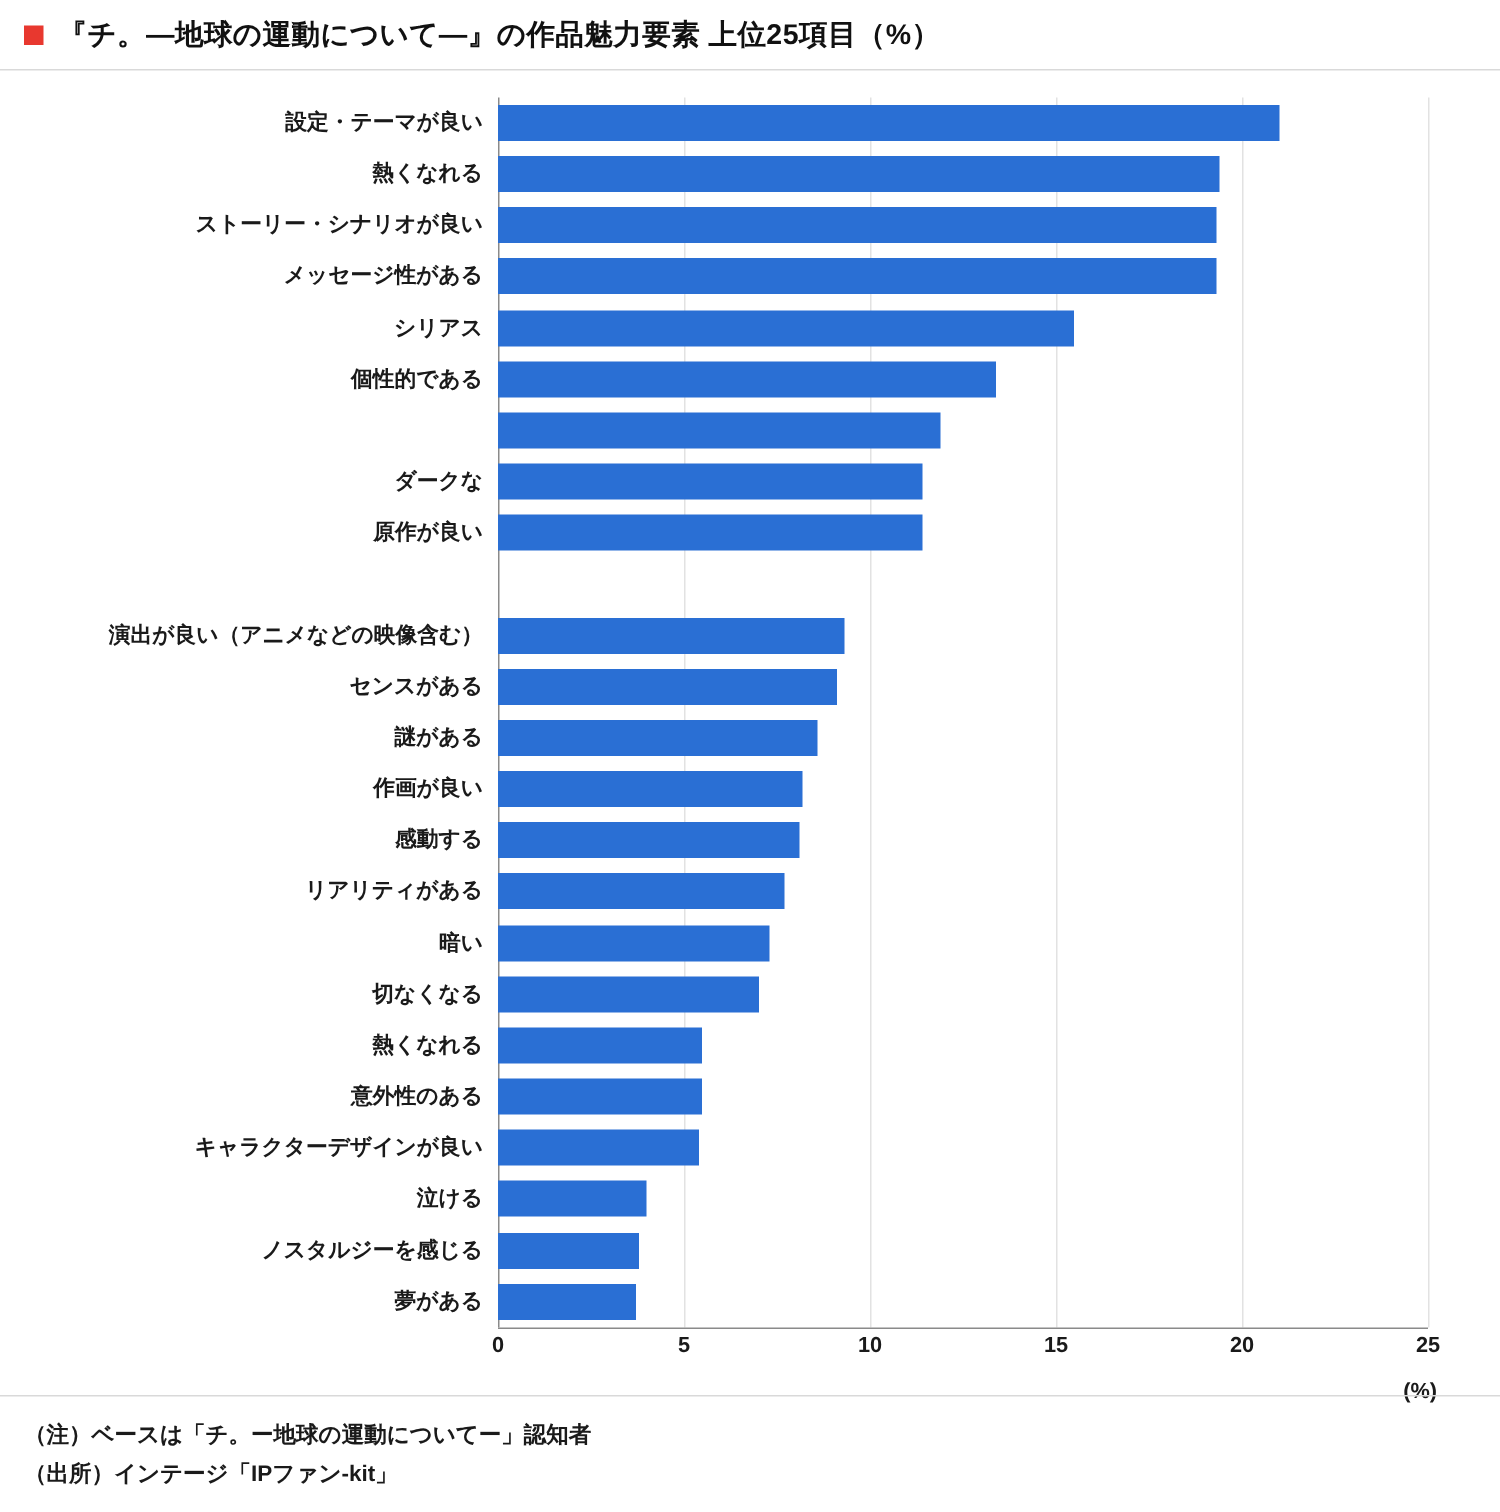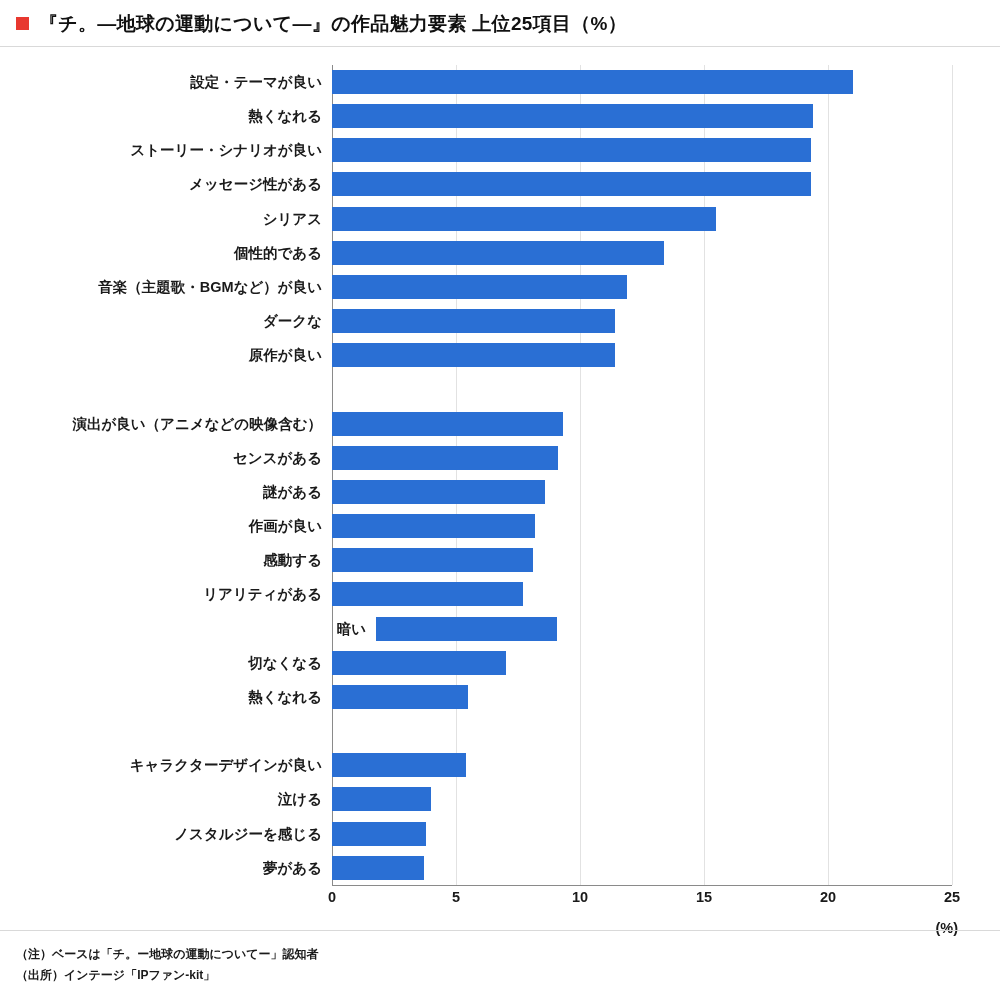--- a/index.html
+++ b/index.html
@@ -136,21 +136,21 @@
     position: absolute;
     left: 0; right: 0;
     top: 930px;
     height: 1px;
     background: #d9d9d9;
   }
   .footnotes {
     position: absolute;
     left: 16px;
     top: 944px;
-    font-size: 12px;
+    font-size: 15px;
     font-weight: bold;
     line-height: 1.75;
     color: #1a1a1a;
   }
 </style>
 </head>
 <body>
 
 <div id="page">
 
@@ -189,21 +189,20 @@
           </div>
           <div class="bar-row" style="top: 141.75px;">
             <div class="cat-label">シリアス</div>
             <div class="bar" title="シリアス: 15.5%" style="width: 384.4px; background: rgb(42, 111, 212);"></div>
           </div>
           <div class="bar-row" style="top: 175.917px;">
             <div class="cat-label">個性的である</div>
             <div class="bar" title="個性的である: 13.4%" style="width: 332.32px; background: rgb(42, 111, 212);"></div>
           </div>
           <div class="bar-row" style="top: 210.083px;">
-            <div class="cat-label">音楽（主題歌・BGMなど）が良い</div>
             <div class="bar" title="音楽（主題歌・BGMなど）が良い: 11.9%" style="width: 295.12px; background: rgb(42, 111, 212);"></div>
           </div>
           <div class="bar-row" style="top: 244.25px;">
             <div class="cat-label">ダークな</div>
             <div class="bar" title="ダークな: 11.4%" style="width: 282.72px; background: rgb(42, 111, 212);"></div>
           </div>
           <div class="bar-row" style="top: 278.417px;">
             <div class="cat-label">原作が良い</div>
             <div class="bar" title="原作が良い: 11.4%" style="width: 282.72px; background: rgb(42, 111, 212);"></div>
           </div>
@@ -224,31 +223,35 @@
             <div class="bar" title="作画が良い: 8.2%" style="width: 203.36px; background: rgb(42, 111, 212);"></div>
           </div>
           <div class="bar-row" style="top: 483.417px;">
             <div class="cat-label">感動する</div>
             <div class="bar" title="感動する: 8.1%" style="width: 200.88px; background: rgb(42, 111, 212);"></div>
           </div>
           <div class="bar-row" style="top: 517.583px;">
             <div class="cat-label">リアリティがある</div>
             <div class="bar" title="リアリティがある: 7.7%" style="width: 190.96px; background: rgb(42, 111, 212);"></div>
           </div>
-          <div class="bar-row" style="top: 551.75px; margin-left: 44px;">
+          <div class="bar-row" style="top: 551.75px;">
             <div class="cat-label">暗い</div>
             <div class="bar" title="暗い: 7.3%" style="width: 181.04px; background: rgb(42, 111, 212);"></div>
           </div>
           <div class="bar-row" style="top: 585.917px; padding-left: 20px;">
             <div class="cat-label">切なくなる</div>
             <div class="bar" title="切なくなる: 7%" style="width: 173.6px; background: rgb(42, 111, 212);"></div>
           </div>
           <div class="bar-row" style="top: 620.083px;">
             <div class="cat-label">熱くなれる</div>
             <div class="bar" title="熱くなれる: 5.5%" style="width: 136.4px; background: rgb(42, 111, 212);"></div>
+          </div>
+          <div class="bar-row" style="top: 654.25px;">
+            <div class="cat-label">意外性のある</div>
+            <div class="bar" title="意外性のある: 5.5%" style="width: 136.4px; background: rgb(42, 111, 212);"></div>
           </div>
           <div class="bar-row" style="top: 688.417px;">
             <div class="cat-label">キャラクターデザインが良い</div>
             <div class="bar" title="キャラクターデザインが良い: 5.4%" style="width: 133.92px; background: rgb(42, 111, 212);"></div>
           </div>
           <div class="bar-row" style="top: 722.583px;">
             <div class="cat-label">泣ける</div>
             <div class="bar" title="泣ける: 4%" style="width: 99.2px; background: rgb(42, 111, 212);"></div>
           </div>
           <div class="bar-row" style="top: 756.75px;">

